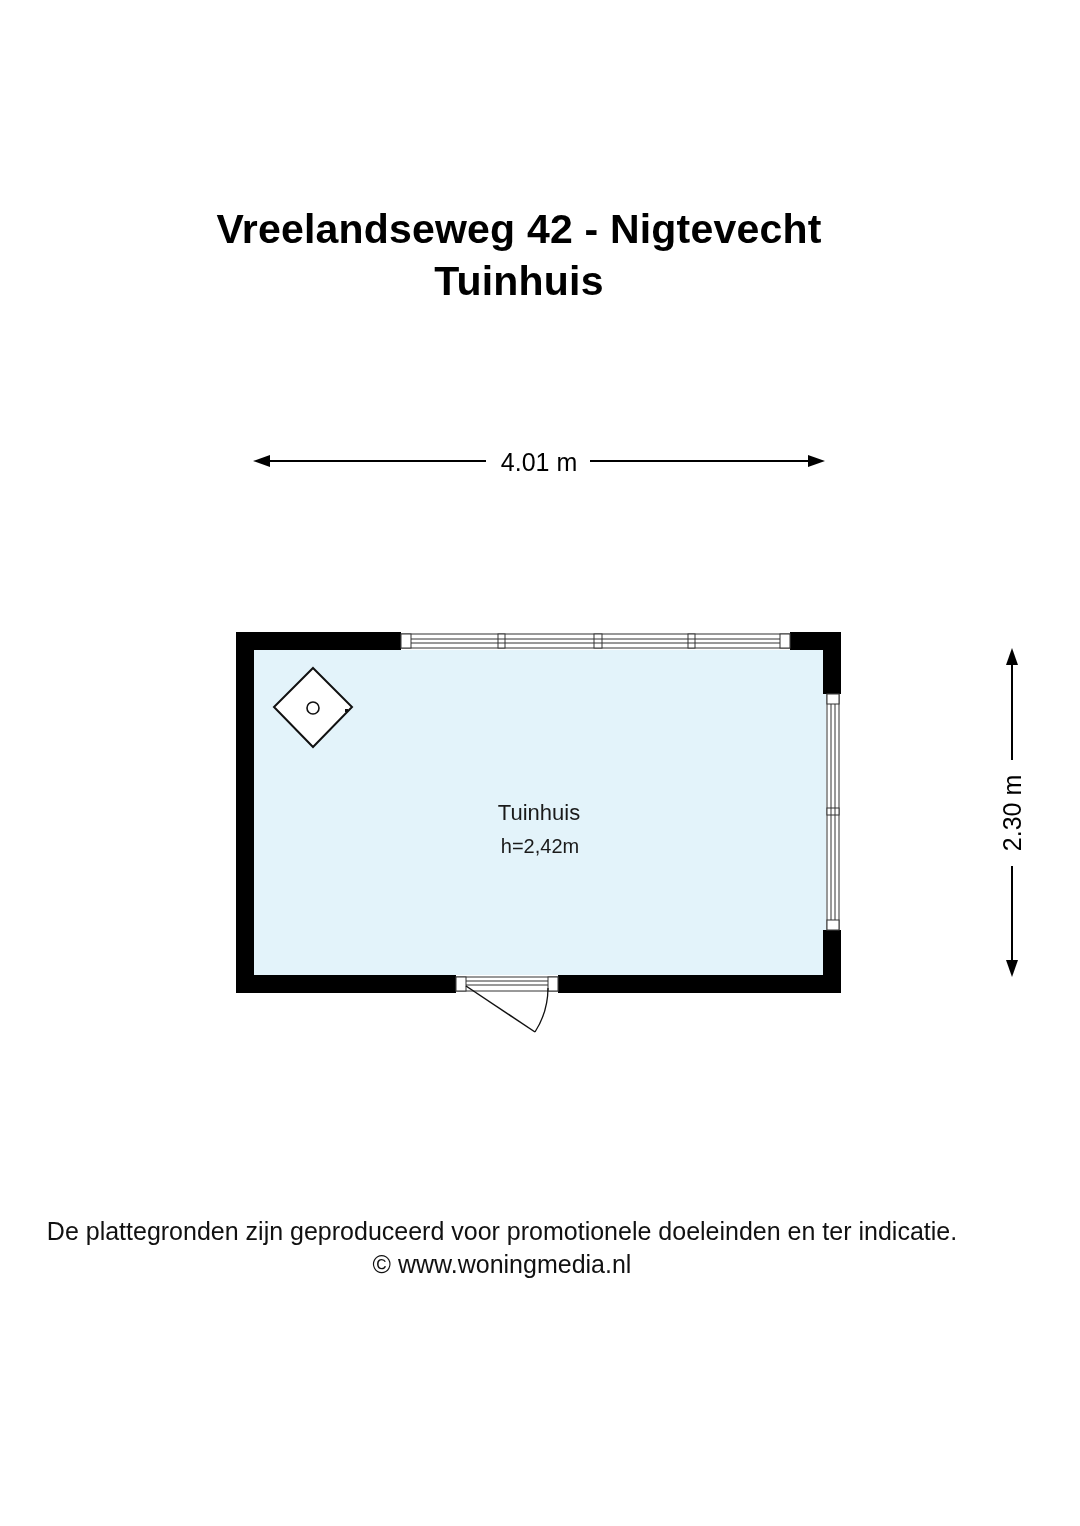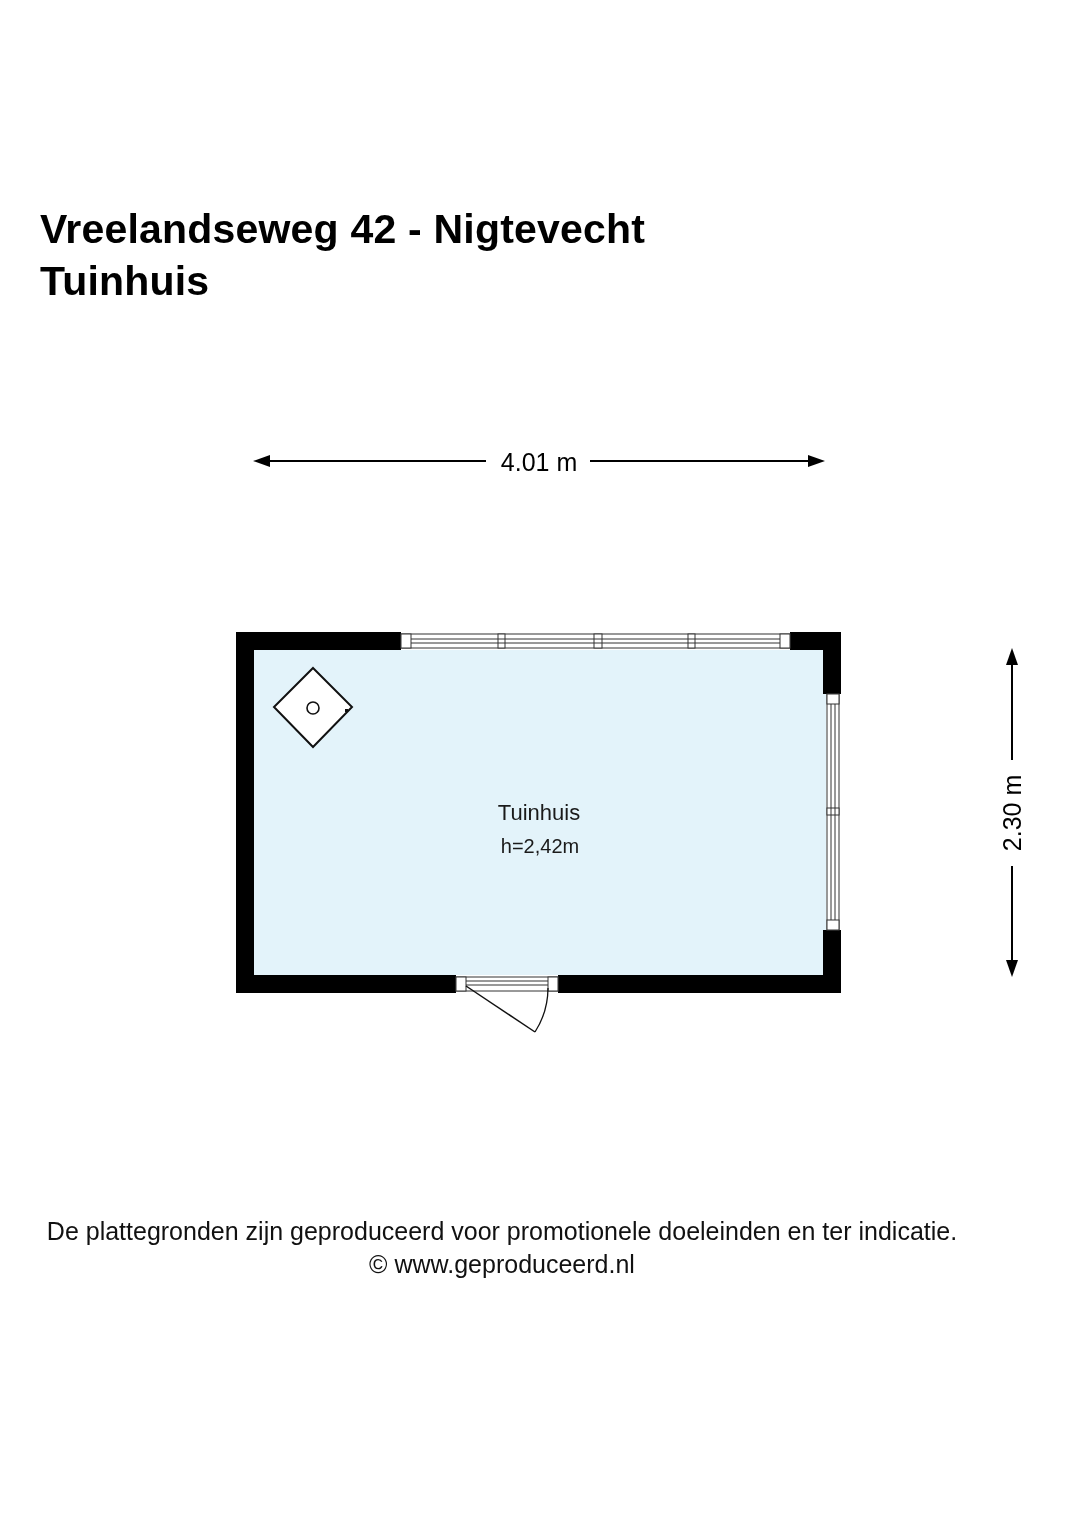--- a/index.html
+++ b/index.html
@@ -1,17 +1,17 @@
 <!DOCTYPE html>
 <html><head>
 <meta charset="utf-8">
 <style>
   html, body { margin: 0; padding: 0; background: #ffffff; }
   body { width: 1080px; height: 1526px; position: relative; overflow: hidden; font-family: "Liberation Sans", sans-serif; color: #000; }
-  .title-block { position: absolute; left: 0; top: 203px; width: 1038px; text-align: left; margin-left: 40px; }
+  .title-block { position: absolute; left: 0; top: 203px; width: 1038px; text-align: center; }
   .title-line { font-family: "Liberation Sans", sans-serif; font-weight: bold; font-size: 41px; line-height: 52px; letter-spacing: 0.2px; }
   .plan { position: absolute; left: 0; top: 0; }
   .dim-label { font-family: "Liberation Sans", sans-serif; font-size: 25px; fill: #000; }
   .room-label { font-family: "Liberation Sans", sans-serif; font-size: 22px; fill: #1a1a1a; }
   .room-height { font-family: "Liberation Sans", sans-serif; font-size: 20px; fill: #1a1a1a; }
   .footer { position: absolute; left: 0; top: 1215px; width: 1004px; text-align: center; font-family: "Liberation Sans", sans-serif; font-size: 25px; line-height: 33px; color: #111; }
   .footer div { white-space: nowrap; }
 </style>
 </head>
 <body>
@@ -92,14 +92,14 @@
     <circle cx="313" cy="708" r="6" fill="#fff" stroke="#111" stroke-width="1.6"></circle>
     <rect x="345" y="709" width="3" height="3" fill="#111"></rect>
   </g>
 
   <text class="room-label" x="539" y="820" text-anchor="middle">Tuinhuis</text>
   <text class="room-height" x="540" y="853" text-anchor="middle">h=2,42m</text>
 </svg>
 
 <div class="footer">
   <div>De plattegronden zijn geproduceerd voor promotionele doeleinden en ter indicatie.</div>
-  <div>© www.geproduceerd.nl</div>
+  <div>© www.woningmedia.nl</div>
 </div>
 
 </body></html>

